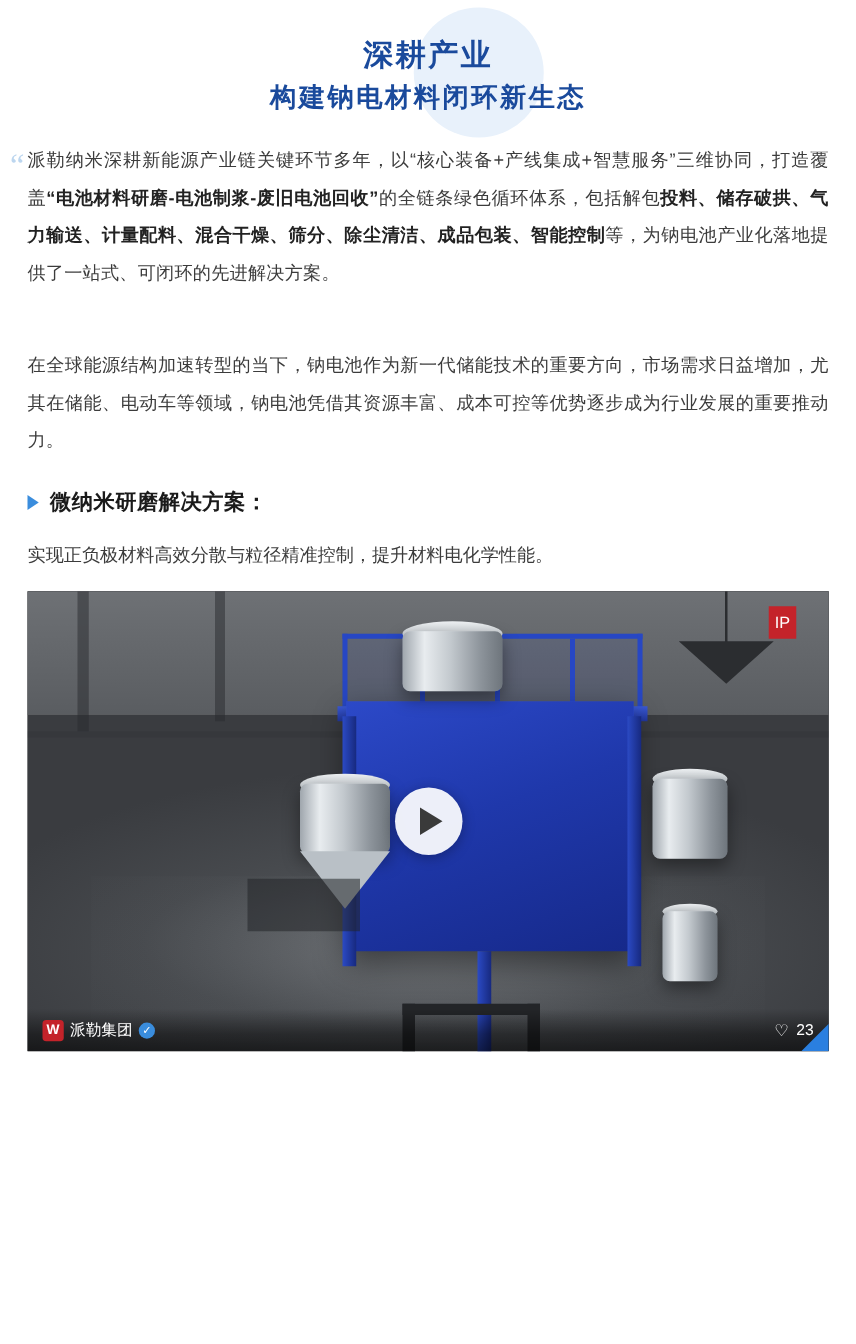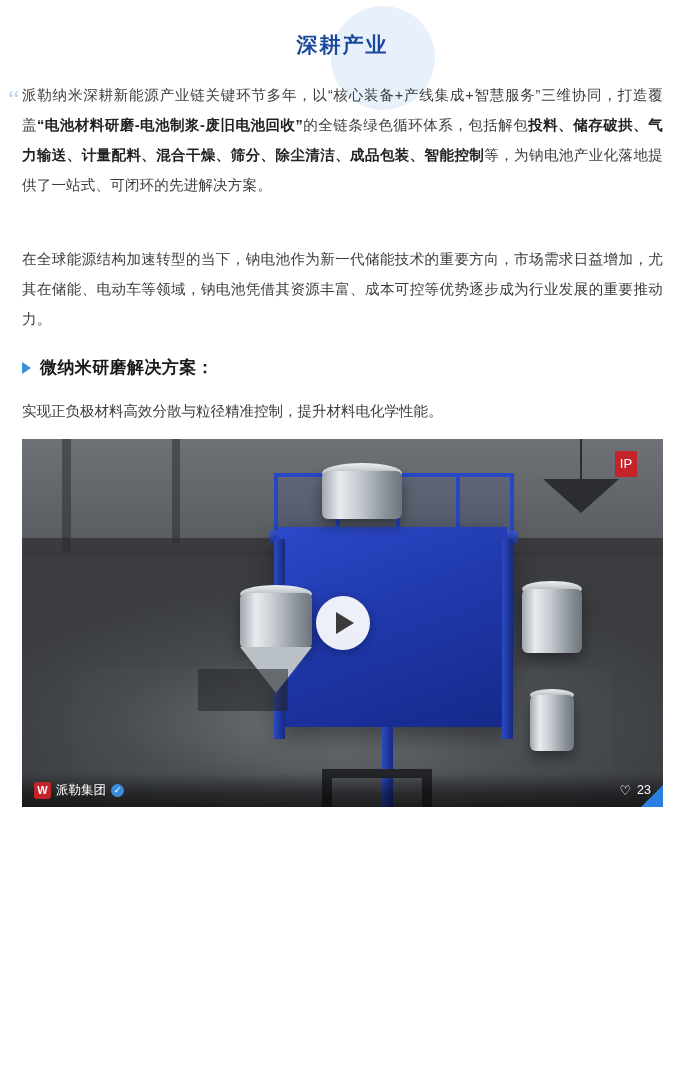--- a/index.html
+++ b/index.html
@@ -32,21 +32,21 @@
     top: 6px;
     left: 50%;
     margin-left: -12px;
     z-index: 0;
   }
   .title-wrap {
     position: relative;
     z-index: 2;
   }
   .title-line1 {
-    font-size: 21px;
+    font-size: 24px;
     font-weight: bold;
     color: #1a4a9c;
     letter-spacing: 2px;
     line-height: 34px;
   }
   .title-line2 {
     font-size: 21px;
     font-weight: bold;
     color: #1a4a9c;
     letter-spacing: 2px;
@@ -307,20 +307,21 @@
     z-index: 22;
   }
 </style>
 </head>
 <body>
 
 <div class="header">
   <div class="header-circle"></div>
   <div class="title-wrap">
     <div class="title-line1">深耕产业</div>
+    <div class="title-line2">构建钠电材料闭环新生态</div>
   </div>
 </div>
 
 <div class="content">
   <span class="quote-mark">“</span>
 
   <p class="para">
     <span>派勒纳米深耕新能源产业链关键环节多年，以“核心装备+产线集成+智慧服务”三维协同，打造覆盖</span><b>“电池材料研磨-电池制浆-废旧电池回收”</b><span>的全链条绿色循环体系，包括解包</span><b>投料、储存破拱、气力输送、计量配料、混合干燥、筛分、除尘清洁、成品包装、智能控制</b><span>等，为钠电池产业化落地提供了一站式、可闭环的先进解决方案。</span>
   </p>
 

